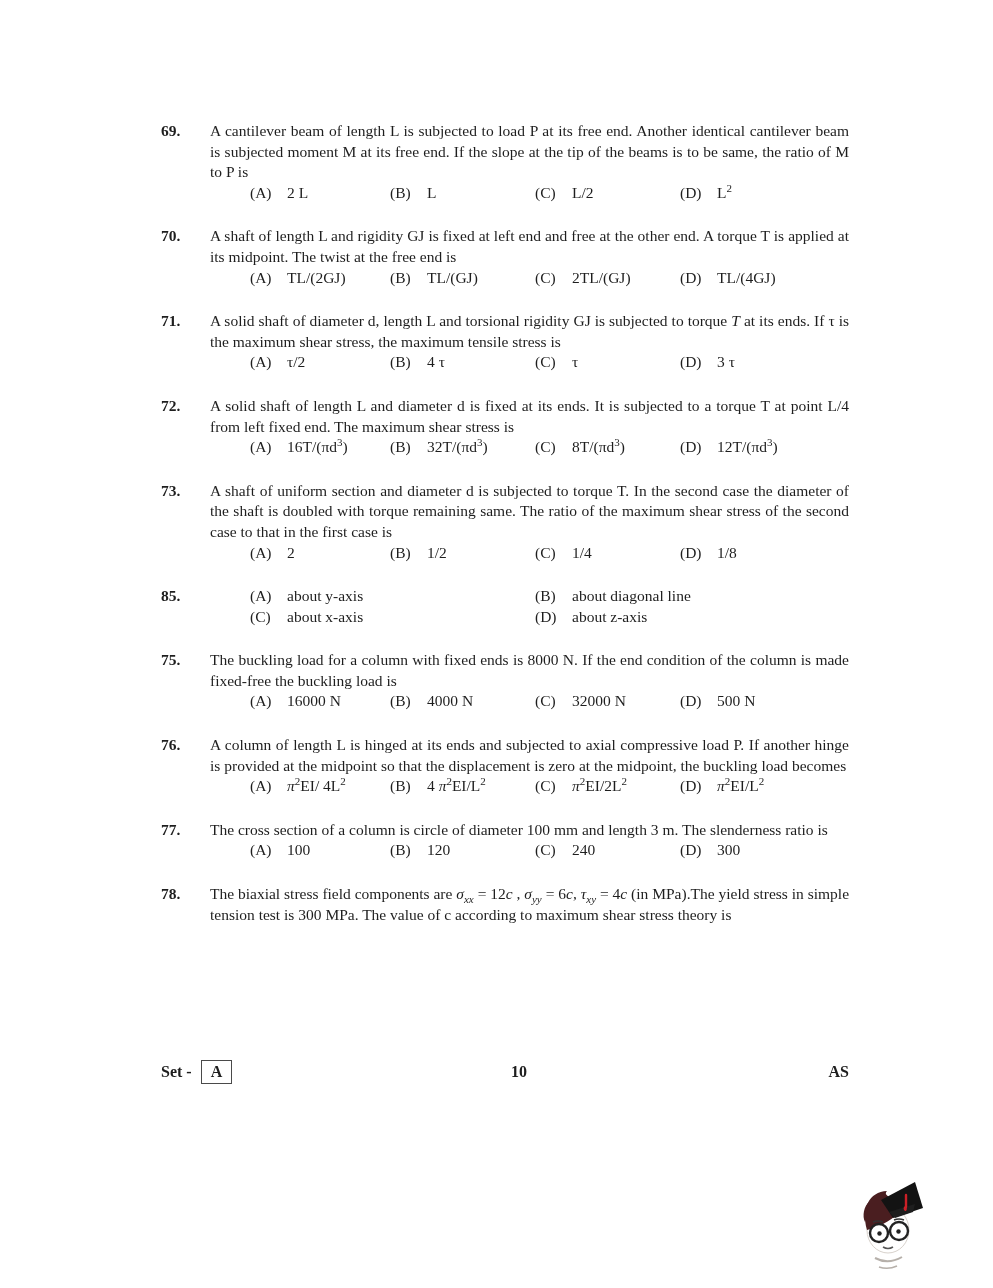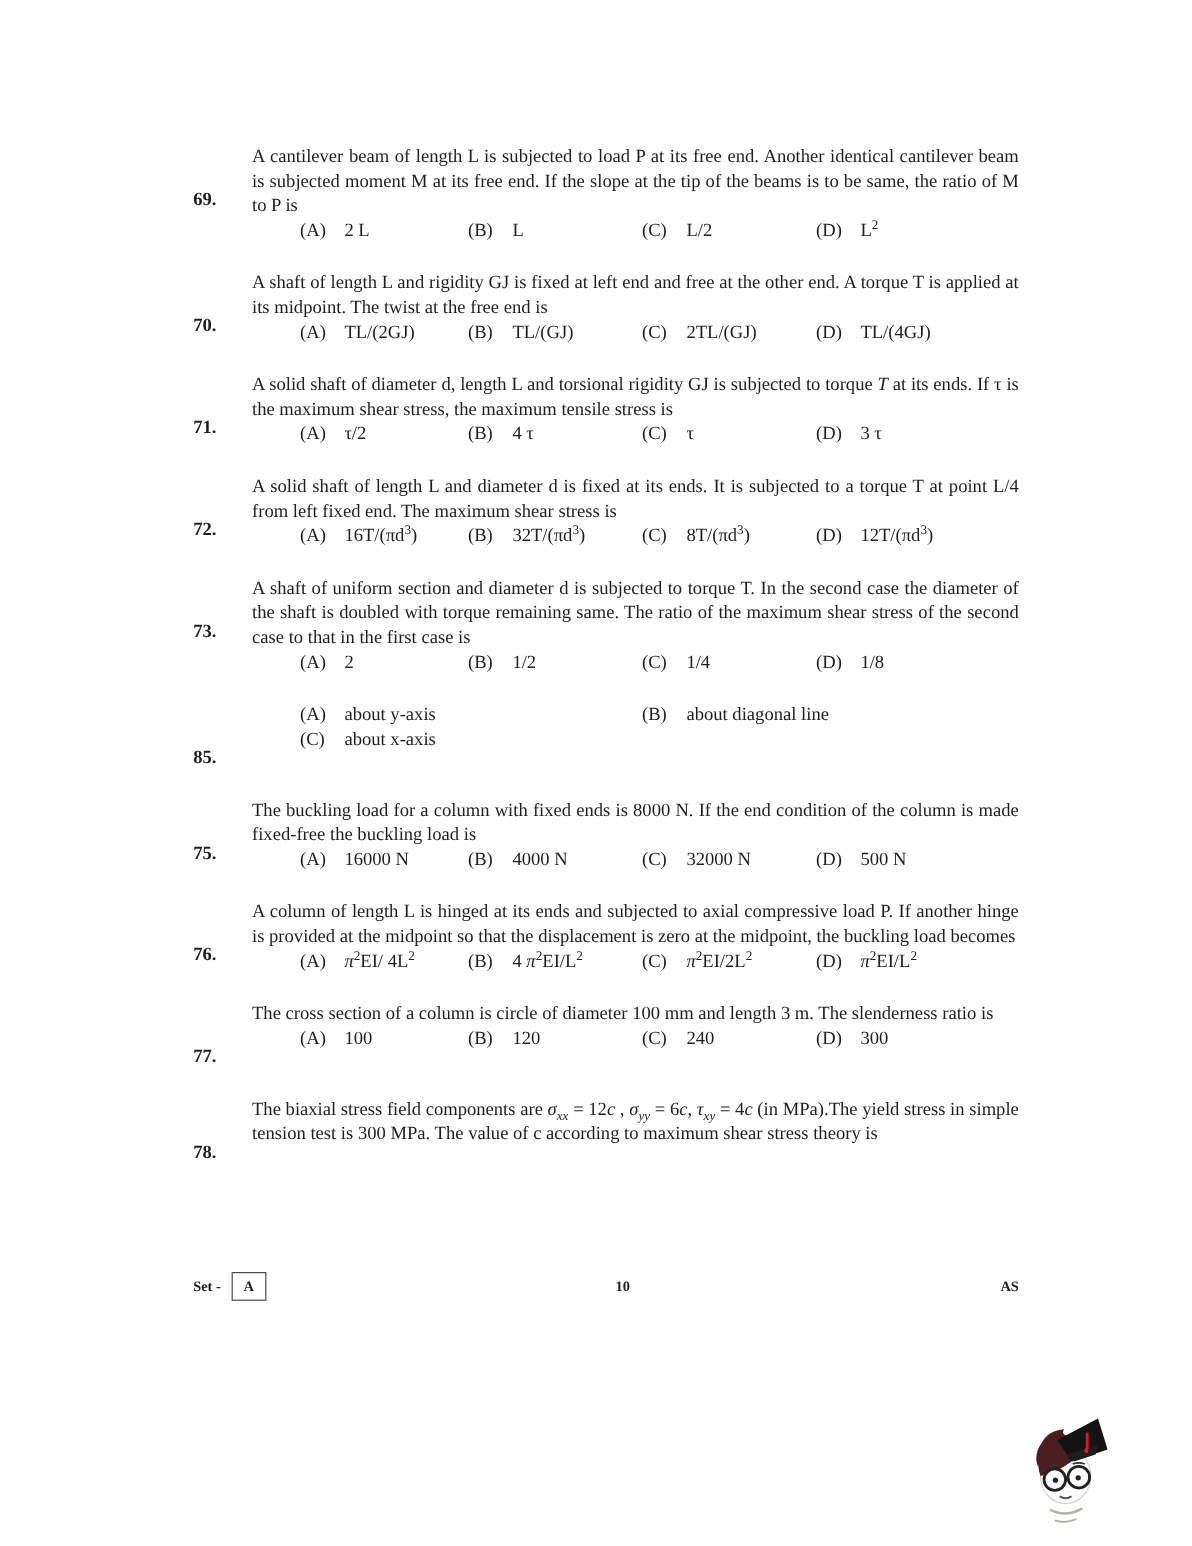--- a/index.html
+++ b/index.html
@@ -15,39 +15,39 @@
   }
   .content {
     position: absolute;
     left: 161px;
     top: 121px;
     width: 688px;
     font-size: 15.5px;
     line-height: 20.6px;
   }
   .question { display: flex; margin-bottom: 23px; }
-  .qnum { width: 49px; flex-shrink: 0; font-weight: bold; margin-top: 36px; }
+  .qnum { width: 49px; flex-shrink: 0; font-weight: bold; }
   .qbody { width: 639px; }
   .qtext { text-align: justify; }
   .opts { display: grid; margin-top: 0; }
   .opts-4 { grid-template-columns: 140px 145px 145px 1fr; }
   .opts-2 { grid-template-columns: 285px 1fr; }
   .opt { white-space: nowrap; margin-left: 40px; }
   .optlabel { display: inline-block; width: 37px; }
   sup { font-size: 11px; line-height: 0; }
   sub { font-size: 11px; line-height: 0; }
 
   .footer {
     position: absolute;
     left: 161px;
     top: 1060px;
     width: 688px;
     display: flex;
     align-items: center;
-    font-size: 12px;
+    font-size: 16px;
     font-weight: bold;
   }
   .footer-left  { flex: 1; display: flex; align-items: center; }
   .footer-center{ flex: 0; margin-left: 28px; }
   .footer-right { flex: 1; text-align: right; }
   .set-box {
     display: inline-block;
     border: 1.5px solid #4a4a4a;
     padding: 0 9px;
     margin-left: 9px;
@@ -178,20 +178,21 @@
   <div class="question">
     <div class="qnum">85.</div>
     <div class="qbody">
       <div class="opts opts-2">
   <div class="opt"><span class="optlabel">(A)</span><span class="optval">about  y-axis</span></div>
 
   <div class="opt"><span class="optlabel">(B)</span><span class="optval">about diagonal line</span></div>
 
   <div class="opt"><span class="optlabel">(C)</span><span class="optval">about x-axis</span></div>
 
+  <div class="opt"><span class="optlabel">(D)</span><span class="optval">about z-axis</span></div>
 </div>
     </div>
   </div>
 
   <div class="question">
     <div class="qnum">75.</div>
     <div class="qbody">
       <div class="qtext">The buckling load for a column with fixed ends is 8000 N. If the end condition of the column is made fixed-free the buckling load is</div>
       <div class="opts opts-4">
   <div class="opt"><span class="optlabel">(A)</span><span class="optval">16000 N</span></div>

